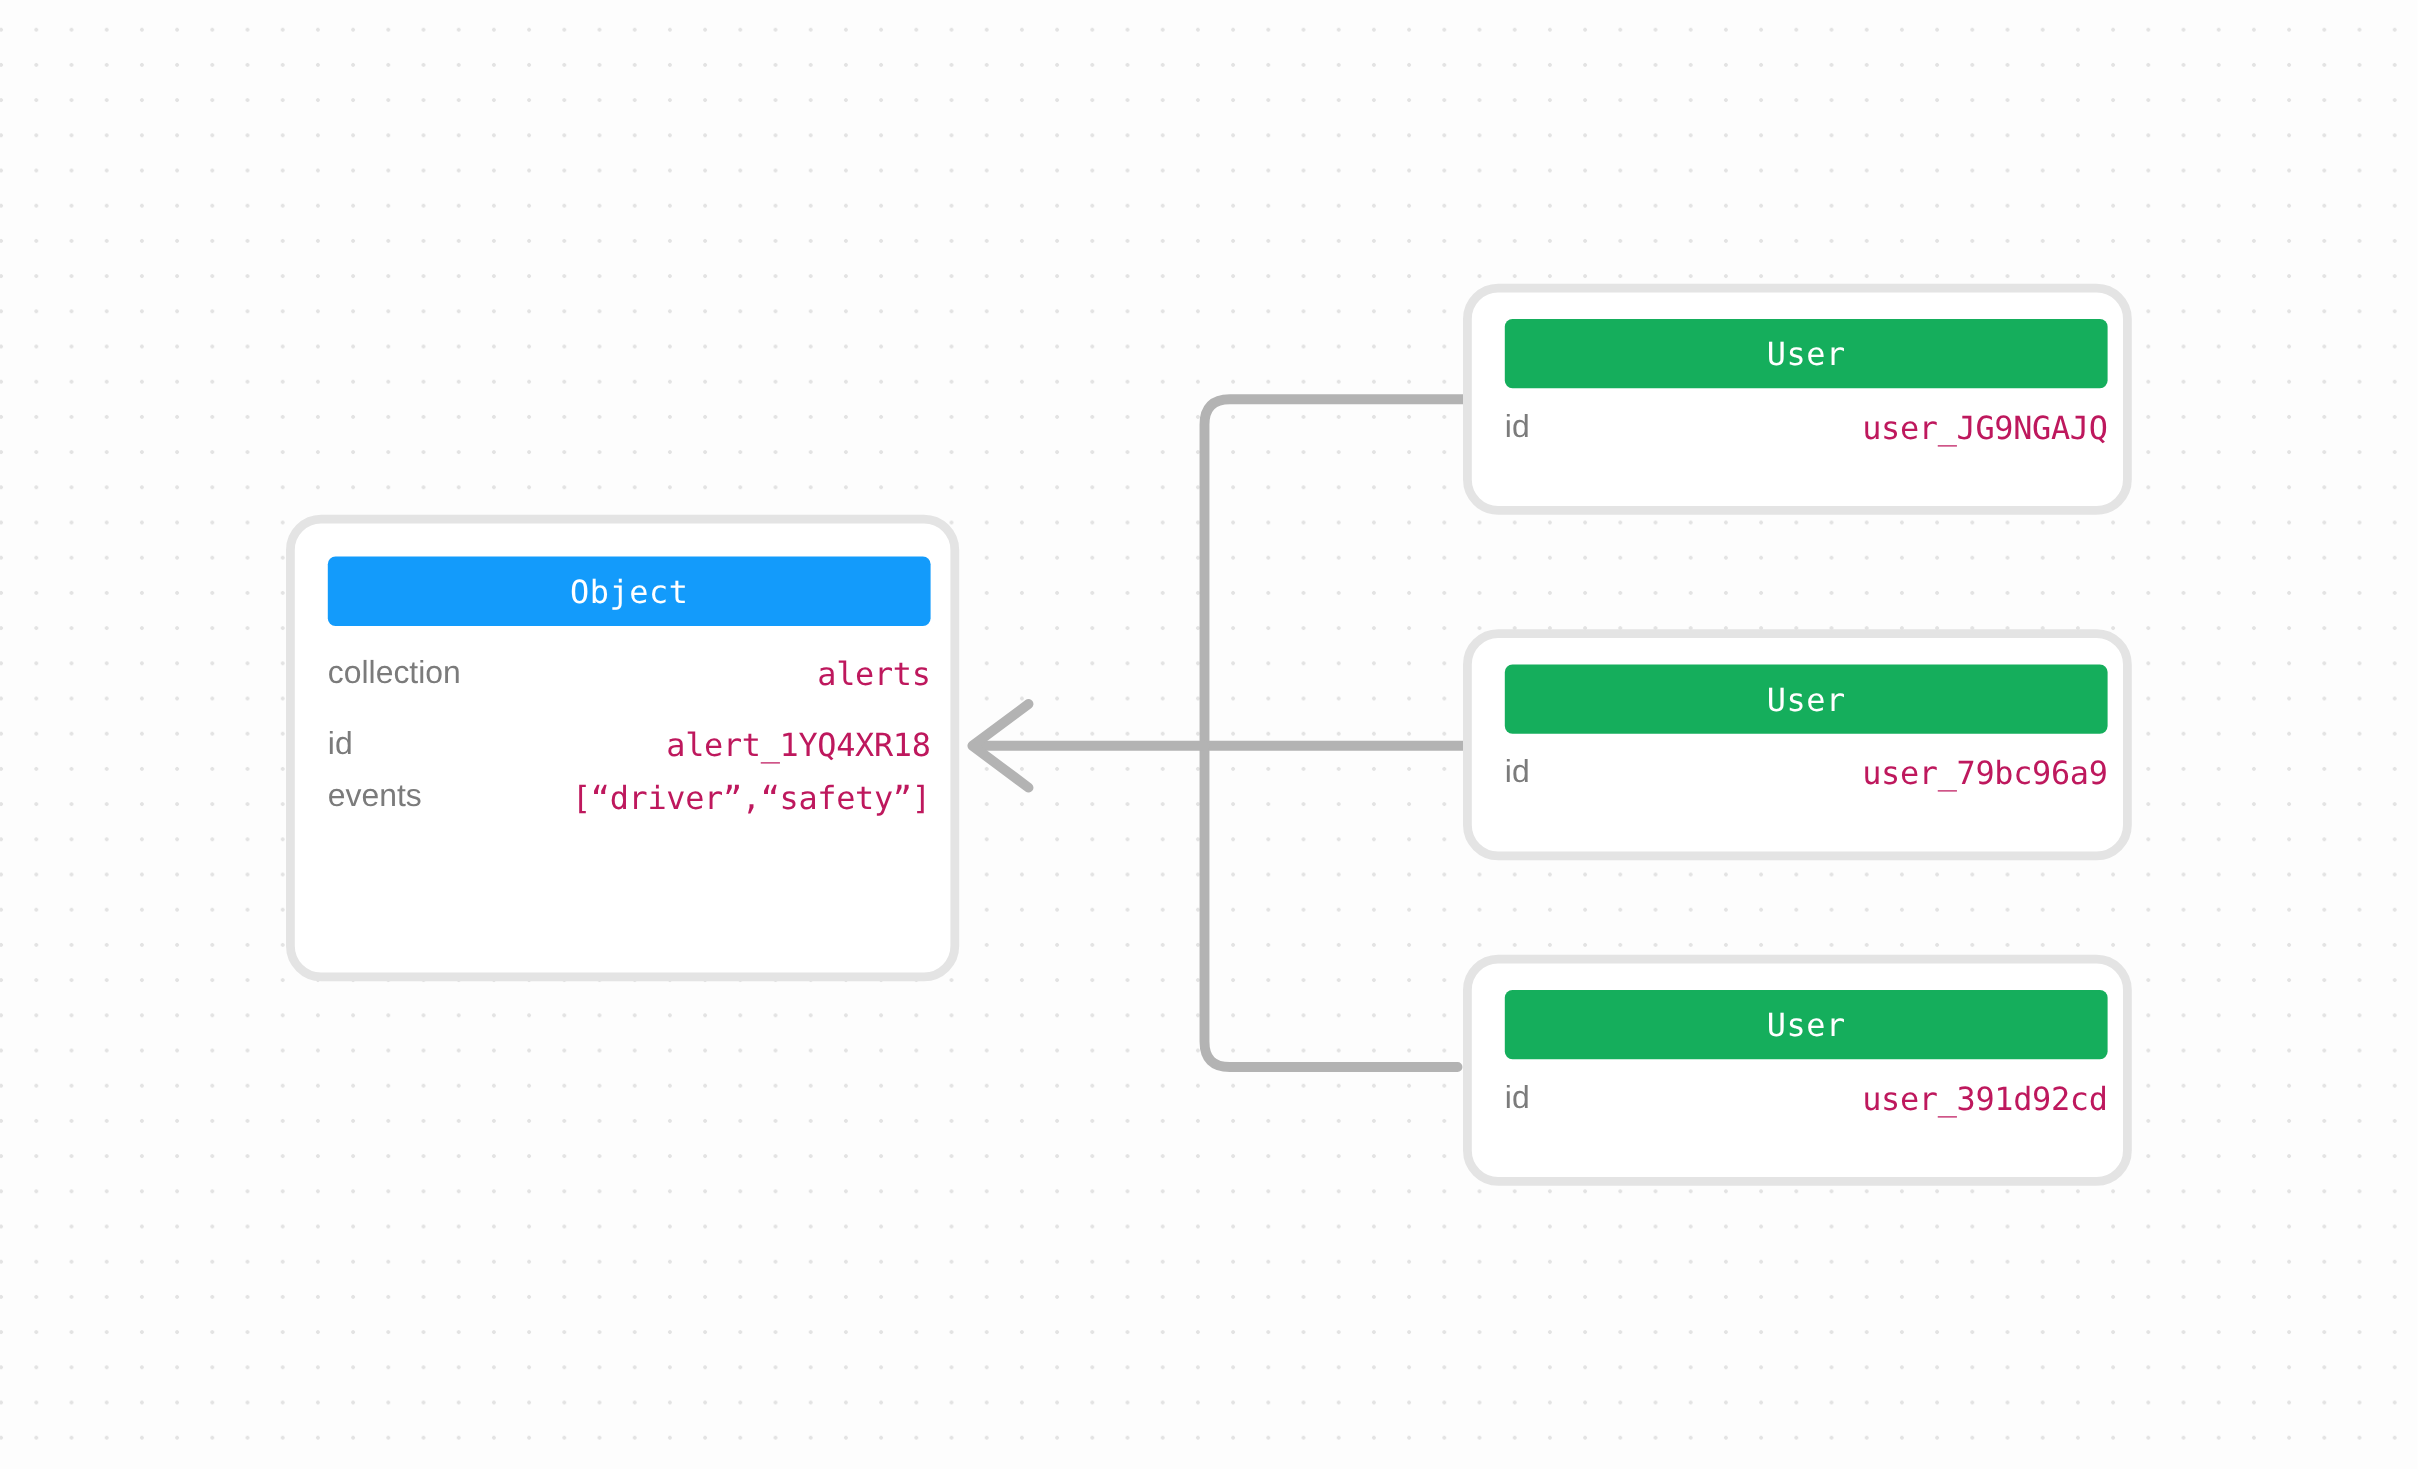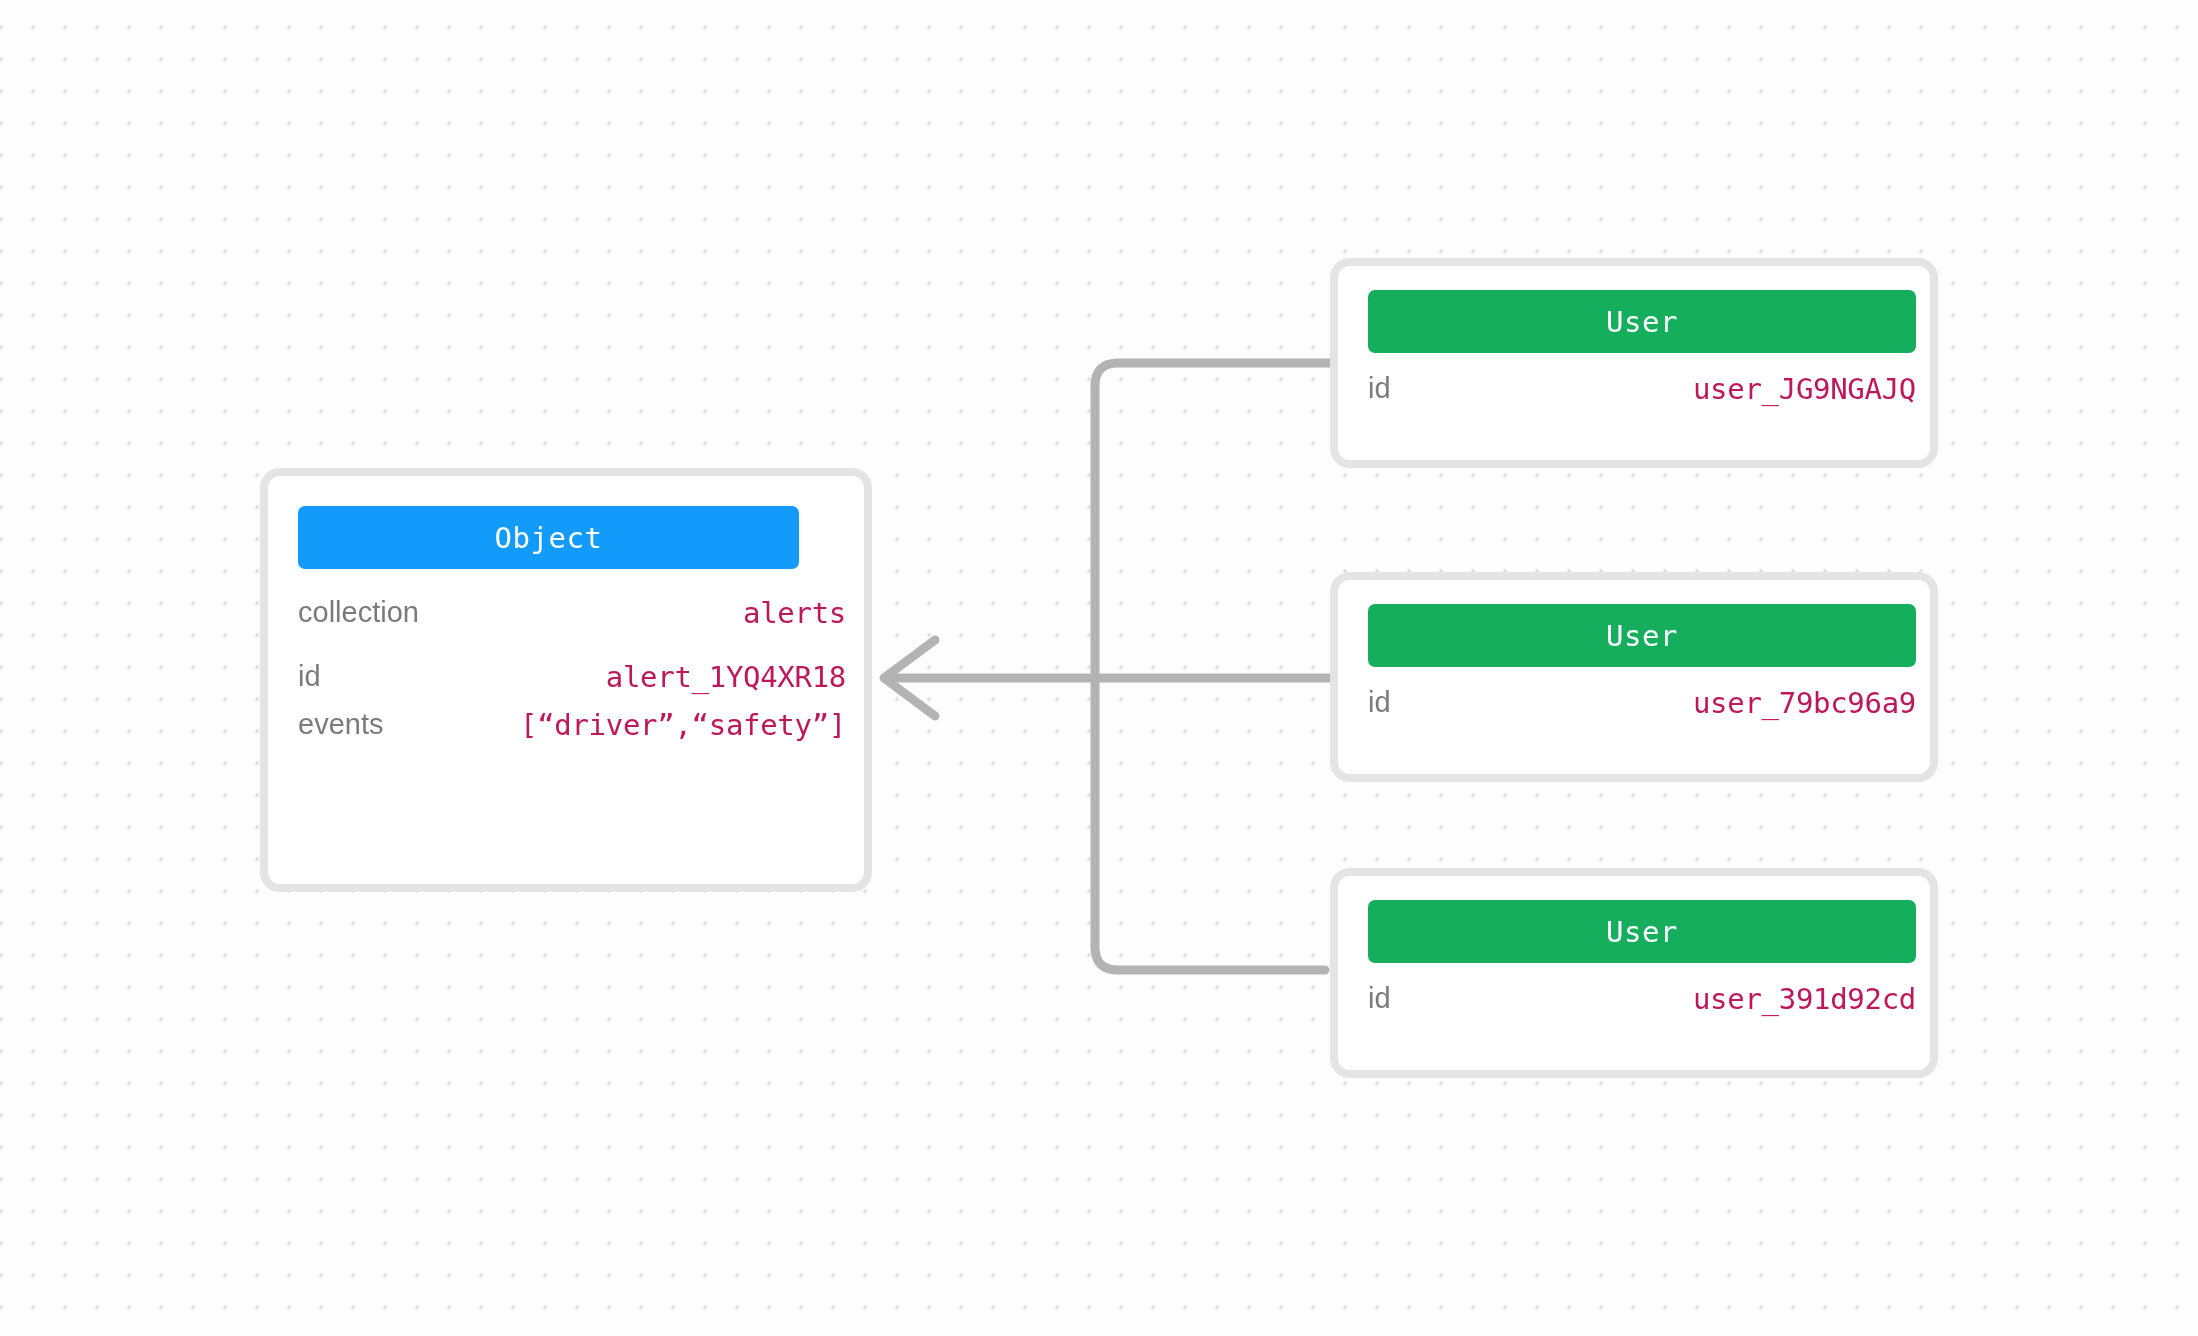--- a/index.html
+++ b/index.html
@@ -28,21 +28,21 @@
     width: 2198px;
     height: 1336px;
     pointer-events: none;
   }
 
   .node {
     position: absolute;
     box-sizing: border-box;
     background: #ffffff;
     border: 8px solid #e4e4e4;
-    border-radius: 20px;
+    border-radius: 32px;
     text-decoration: underline;
   }
 
   .node-header {
     position: absolute;
     box-sizing: border-box;
     display: flex;
     align-items: center;
     justify-content: center;
     border-radius: 7px;
@@ -54,21 +54,21 @@
   
   #node-object {
     left: 260px;
     top: 468px;
     width: 612px;
     height: 424px;
   }
   #node-object .node-header {
     left: 30px;
     top: 30px;
-    width: 501px;
+    width: 548px;
     height: 63px;
     background: #139bfb;
     font-size: 29px;
   }
   .obj-rows {
     position: absolute;
     left: 30px;
     top: 120px;
     width: 548px;
   }

